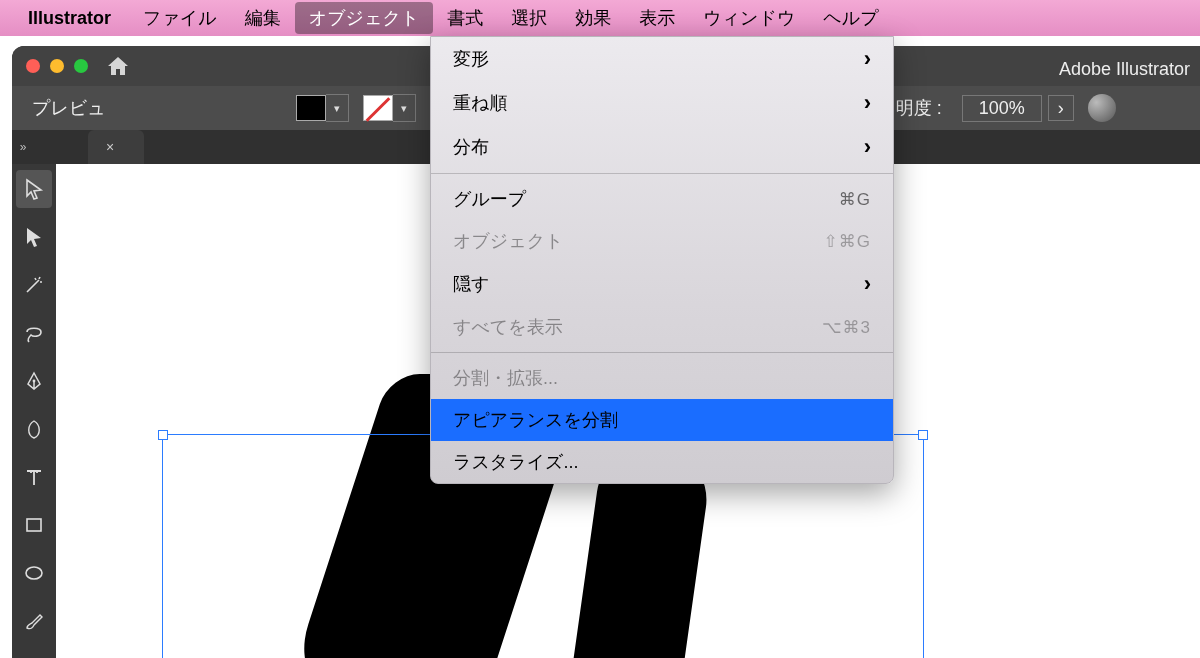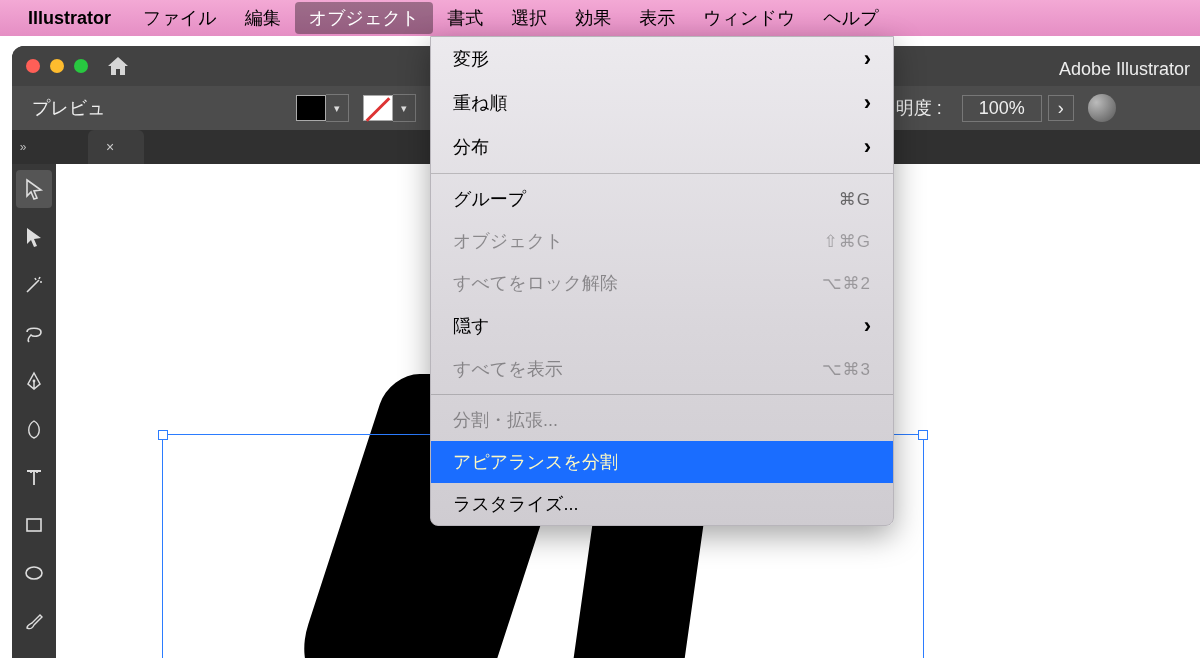--- a/index.html
+++ b/index.html
@@ -36,21 +36,21 @@
 .tool{width:36px;height:38px;display:flex;align-items:center;justify-content:center;color:#ddd;font-size:22px;cursor:default}
 .tool.sel{background:#555;border-radius:4px}
 .canvas{position:absolute;left:44px;right:0;top:0;bottom:0;background:#fff}
 .sel-box{position:absolute;border:1.5px solid #2b7cff}
 .sel-handle{position:absolute;width:8px;height:8px;background:#fff;border:1.5px solid #2b7cff}
 .shape{position:absolute;background:#000}
 .dropdown{position:absolute;top:36px;left:430px;width:462px;background:linear-gradient(#eceaee,#d9d6db 60%,#cfccd1);border:1px solid #b8b5bb;border-radius:0 0 8px 8px;box-shadow:0 10px 30px rgba(0,0,0,.35);font-size:18px;color:#000}
 .dd-item{display:flex;align-items:center;justify-content:flex-start;padding:9px 22px;cursor:default}
 .dd-item .lbl{flex:1}
 .dd-item.dis{color:rgba(0,0,0,.38)}
-.dd-item.hl{background:#1a6dff;color:#fef9c3}
+.dd-item.hl{background:#1a6dff;color:#000000}
 .dd-sub::after{content:"›";font-size:22px;color:#000;margin-left:8px;font-weight:600}
 .dd-sep{height:1px;background:rgba(0,0,0,.18);margin:4px 0}
 .shortcut{color:rgba(0,0,0,.55);font-size:17px;letter-spacing:1px;font-family:"Helvetica Neue",Arial}
 .dd-item.dis .shortcut{color:rgba(0,0,0,.3)}
 svg{display:block}
 </style>
 </head>
 <body>
 
 <div class="menubar">
@@ -172,24 +172,20 @@
     </div>
     <div class="dd-sep"></div>
     <div class="dd-item">
       <span class="lbl">グループ</span>
       <span class="shortcut">⌘G</span>
     </div>
     <div class="dd-item dis">
       <span class="lbl">オブジェクト</span>
       <span class="shortcut">⇧⌘G</span>
     </div>
-    <div class="dd-item dis">
-      <span class="lbl">すべてをロック解除</span>
-      <span class="shortcut">⌥⌘2</span>
-    </div>
     <div class="dd-item dd-sub">
       <span class="lbl">隠す</span>
     </div>
     <div class="dd-item dis">
       <span class="lbl">すべてを表示</span>
       <span class="shortcut">⌥⌘3</span>
     </div>
     <div class="dd-sep"></div>
     <div class="dd-item dis">
       <span class="lbl">分割・拡張...</span>

